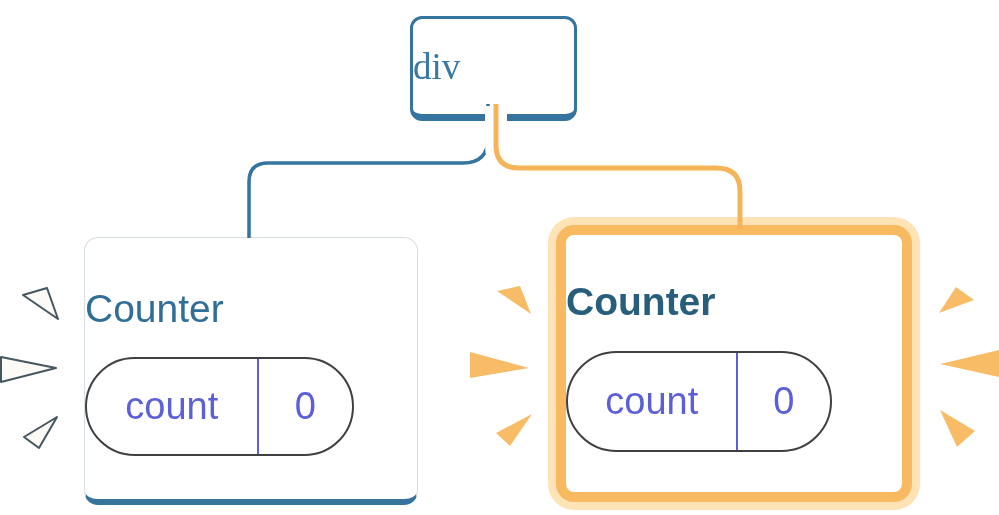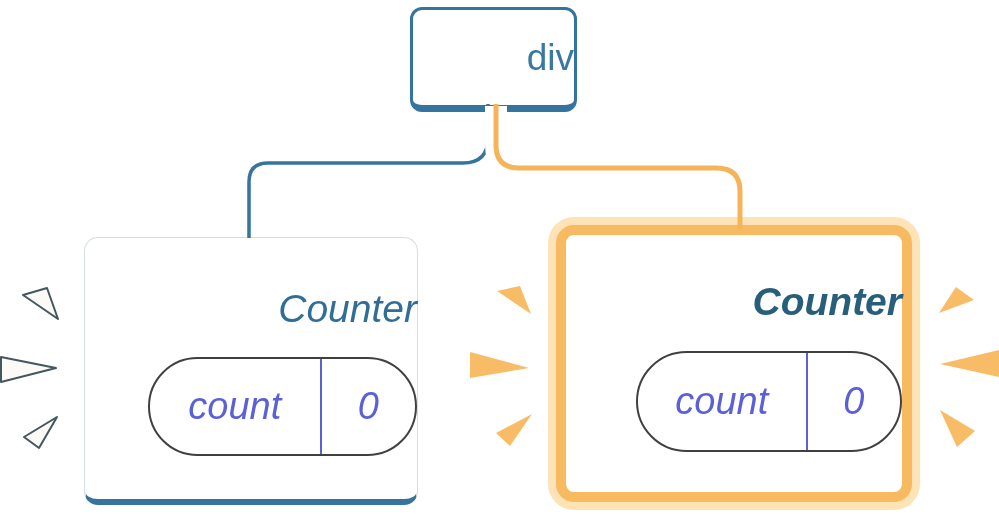--- a/index.html
+++ b/index.html
@@ -8,26 +8,26 @@
     font-family:"Liberation Sans", sans-serif;overflow:hidden;
   }
   .overlay{position:absolute;left:0;top:0;width:999px;height:515px;z-index:3;pointer-events:none;}
   .edge-blue{fill:none;stroke:#35749E;stroke-width:3.5;}
   .edge-casing{fill:none;stroke:#ffffff;stroke-width:22;}
   .edge-orange{fill:none;stroke:#F6B45A;stroke-width:5;}
   .spark-plain{fill:#FCFAF7;stroke:#44565E;stroke-width:2;stroke-linejoin:round;}
   .spark-orange{fill:#F8BC66;stroke:none;}
 
   .node-div{
-    position:absolute;left:410px;top:7px;width:167px;height:105px;box-sizing:border-box;
+    position:absolute;left:410px;top:16px;width:167px;height:105px;box-sizing:border-box;
     background:#ffffff;border:3px solid #35749E;border-bottom-width:7px;border-radius:12px;
-    display:flex;align-items:center;justify-content:flex-end;z-index:2;
-    font-size:37px;font-weight:500;color:#3878A3;
+    display:flex;align-items:center;justify-content:flex-start;z-index:2;
+    font-size:37px;font-weight:500;color:#3878A3;font-family:Liberation Serif, serif;
   }
-  .counter{z-index:2;display:flex;flex-direction:column;align-items:flex-end;box-sizing:border-box;position:absolute;background:#ffffff;font-style:italic;}
+  .counter{z-index:2;display:flex;flex-direction:column;align-items:flex-start;box-sizing:border-box;position:absolute;background:#ffffff;}
   .counter-left{
     left:84px;top:237px;width:334px;height:268px;
     border:1.5px solid #D5DEE5;border-bottom:6px solid #36749D;border-radius:14px;
   }
   .counter-right{
     left:556px;top:225px;width:356px;height:277px;
     border:10px solid #F8BA60;box-shadow:0 0 0 8px #FDE3B6;border-radius:18px;
   }
   .counter-title{margin-top:50px;font-size:39px;line-height:42px;font-weight:500;color:#2F6E96;}
   .counter-right .counter-title{margin-top:46px;font-weight:700;color:#275E7B;}

